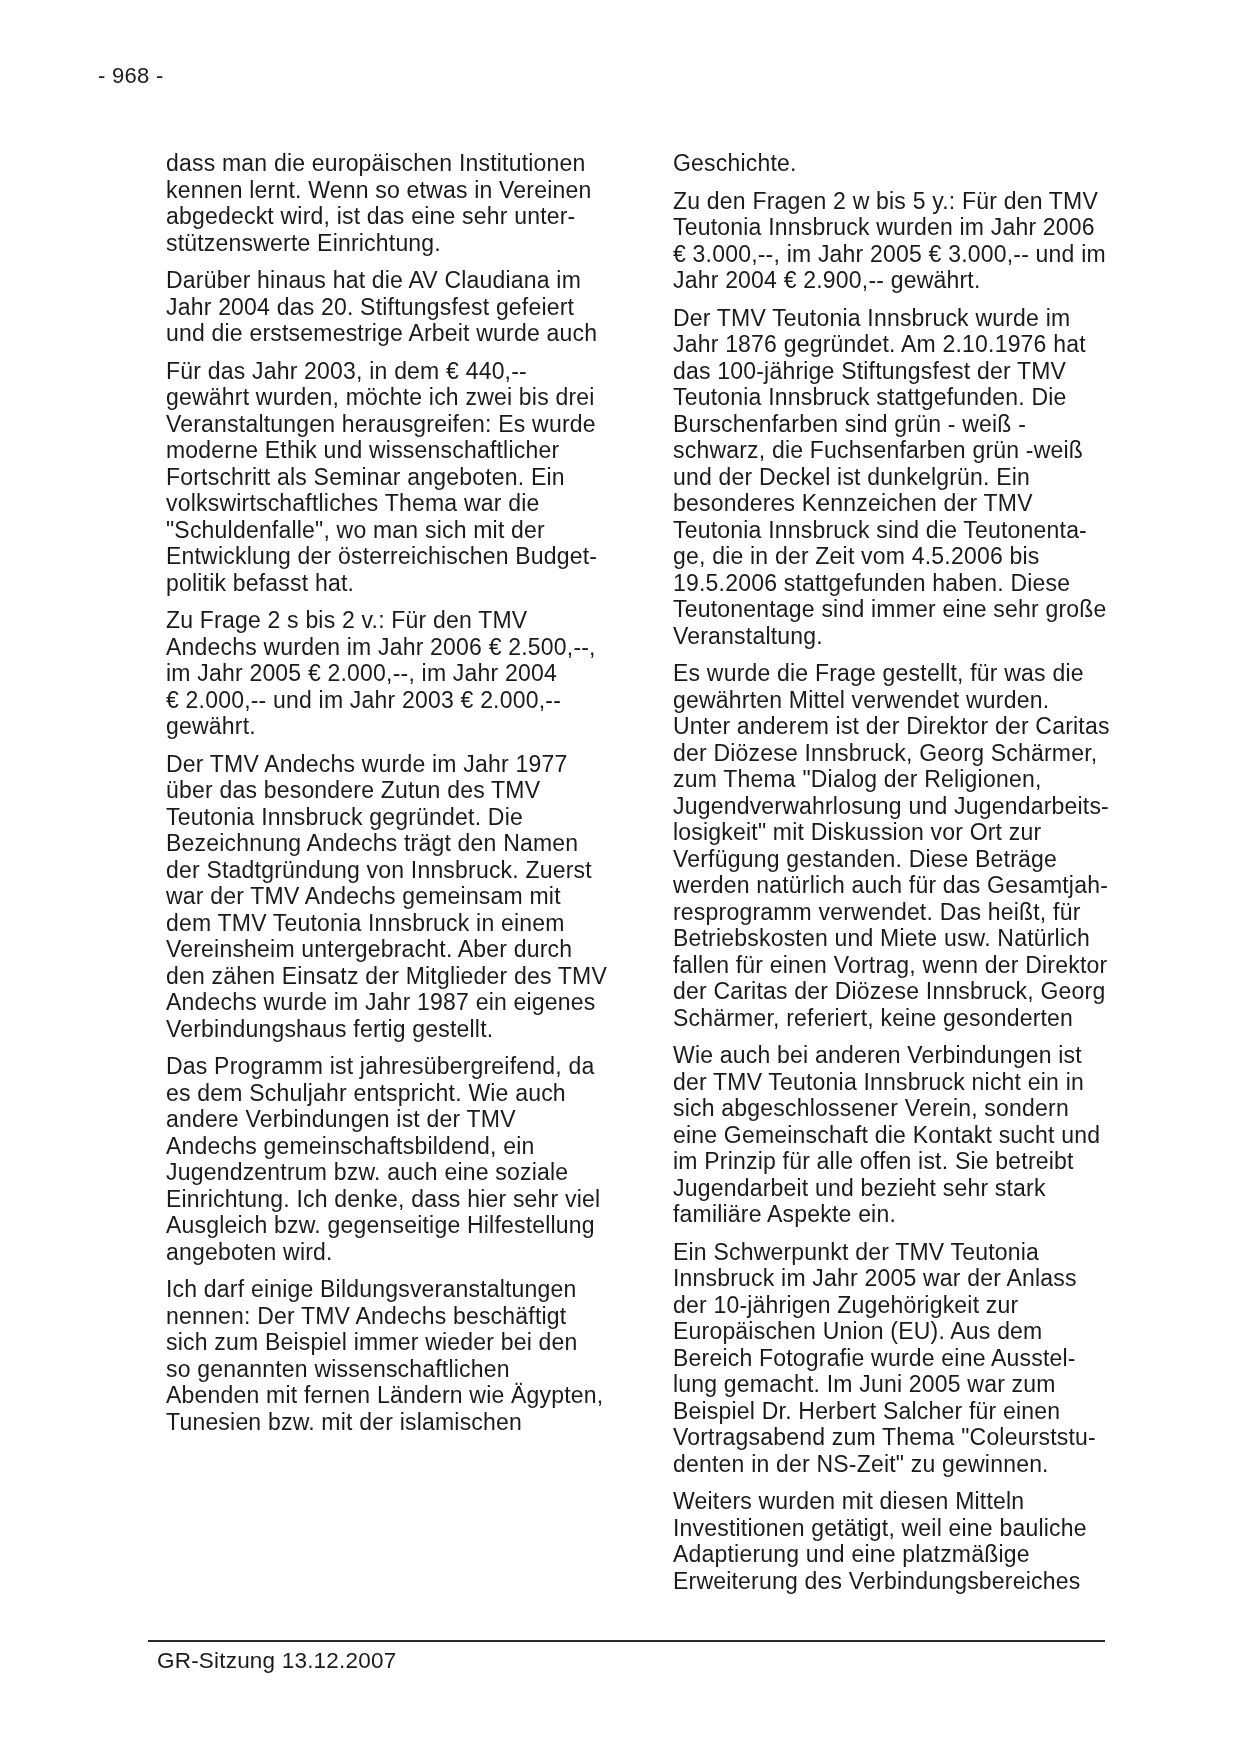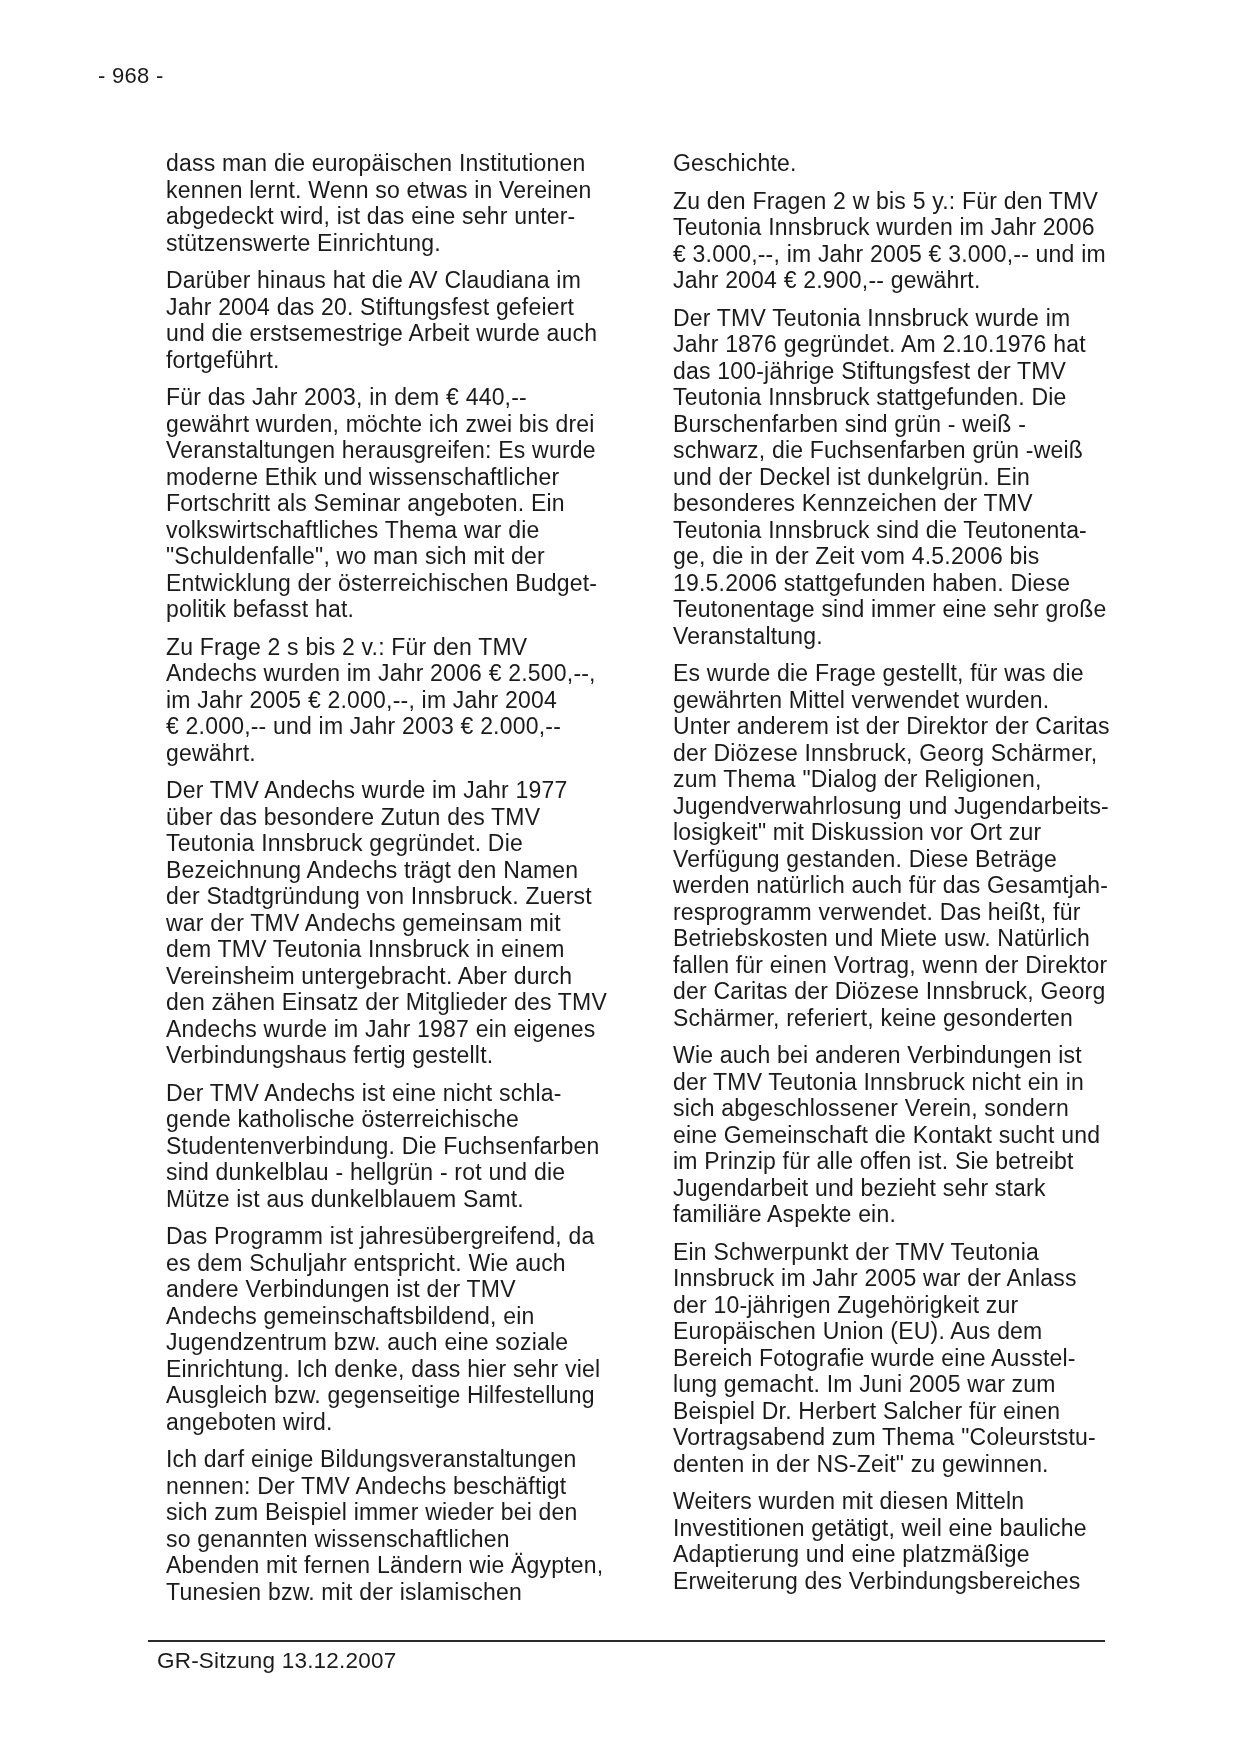--- a/index.html
+++ b/index.html
@@ -62,21 +62,20 @@
       <div class="paragraph">
         <div class="line">dass man die europäischen Institutionen</div>
         <div class="line">kennen lernt. Wenn so etwas in Vereinen</div>
         <div class="line">abgedeckt wird, ist das eine sehr unter-</div>
         <div class="line">stützenswerte Einrichtung.</div>
       </div>
       <div class="paragraph">
         <div class="line">Darüber hinaus hat die AV Claudiana im</div>
         <div class="line">Jahr 2004 das 20. Stiftungsfest gefeiert</div>
         <div class="line">und die erstsemestrige Arbeit wurde auch</div>
-        <div class="line">fortgeführt.</div>
       </div>
       <div class="paragraph">
         <div class="line">Für das Jahr 2003, in dem € 440,--</div>
         <div class="line">gewährt wurden, möchte ich zwei bis drei</div>
         <div class="line">Veranstaltungen herausgreifen: Es wurde</div>
         <div class="line">moderne Ethik und wissenschaftlicher</div>
         <div class="line">Fortschritt als Seminar angeboten. Ein</div>
         <div class="line">volkswirtschaftliches Thema war die</div>
         <div class="line">"Schuldenfalle", wo man sich mit der</div>
         <div class="line">Entwicklung der österreichischen Budget-</div>
@@ -94,27 +93,20 @@
         <div class="line">über das besondere Zutun des TMV</div>
         <div class="line">Teutonia Innsbruck gegründet. Die</div>
         <div class="line">Bezeichnung Andechs trägt den Namen</div>
         <div class="line">der Stadtgründung von Innsbruck. Zuerst</div>
         <div class="line">war der TMV Andechs gemeinsam mit</div>
         <div class="line">dem TMV Teutonia Innsbruck in einem</div>
         <div class="line">Vereinsheim untergebracht. Aber durch</div>
         <div class="line">den zähen Einsatz der Mitglieder des TMV</div>
         <div class="line">Andechs wurde im Jahr 1987 ein eigenes</div>
         <div class="line">Verbindungshaus fertig gestellt.</div>
-      </div>
-      <div class="paragraph">
-        <div class="line">Der TMV Andechs ist eine nicht schla-</div>
-        <div class="line">gende katholische österreichische</div>
-        <div class="line">Studentenverbindung. Die Fuchsenfarben</div>
-        <div class="line">sind dunkelblau - hellgrün - rot und die</div>
-        <div class="line">Mütze ist aus dunkelblauem Samt.</div>
       </div>
       <div class="paragraph">
         <div class="line">Das Programm ist jahresübergreifend, da</div>
         <div class="line">es dem Schuljahr entspricht. Wie auch</div>
         <div class="line">andere Verbindungen ist der TMV</div>
         <div class="line">Andechs gemeinschaftsbildend, ein</div>
         <div class="line">Jugendzentrum bzw. auch eine soziale</div>
         <div class="line">Einrichtung. Ich denke, dass hier sehr viel</div>
         <div class="line">Ausgleich bzw. gegenseitige Hilfestellung</div>
         <div class="line">angeboten wird.</div>

